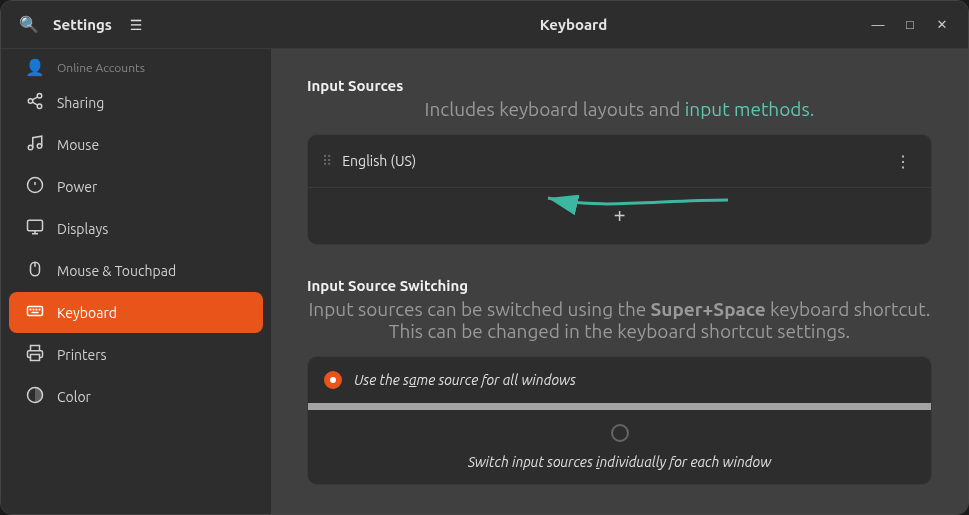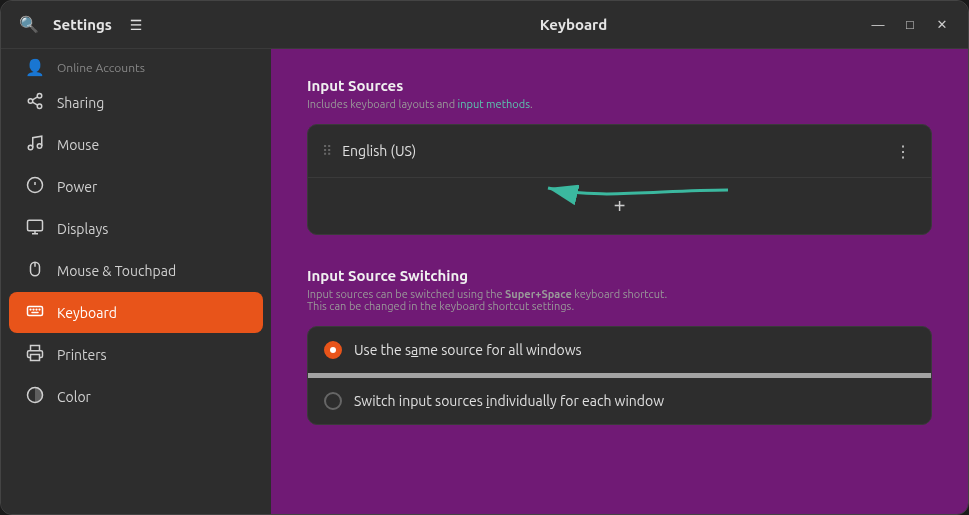--- a/index.html
+++ b/index.html
@@ -142,41 +142,42 @@
     .sidebar-icon {
       font-size: 16px;
       width: 20px;
       text-align: center;
       flex-shrink: 0;
     }
 
     
     .content-panel {
       flex: 1;
-      background: #701a75;
+      background: #404040;
       overflow-y: auto;
       padding: 28px 36px;
     }
 
     
     .section {
       margin-bottom: 32px;
     }
 
     .section-title {
       font-size: 15px;
       font-weight: 600;
       color: #f0f0f0;
       margin-bottom: 4px;
     }
 
     .section-subtitle {
-      font-size: 11px;
+      font-size: 19px;
       color: #999;
       margin-bottom: 14px;
+      text-align: center;
     }
 
     .section-subtitle a {
       color: #5bc8af;
       text-decoration: none;
     }
 
     
     .input-sources-box {
       background: #2d2d2d;
@@ -248,24 +249,26 @@
       border-radius: 10px;
       border: 1px solid #3a3a3a;
       overflow: hidden;
     }
 
     .radio-row {
       display: flex;
       align-items: center;
       gap: 12px;
       padding: 14px 16px;
+      font-style: italic;
     }
 
     .radio-row + .radio-row {
-      border-top: 5px solid #a3a3a3;
+      border-top: 7px solid #a3a3a3;
+      flex-direction: column;
     }
 
     .radio-dot {
       width: 18px;
       height: 18px;
       border-radius: 50%;
       border: 2px solid #666;
       display: flex;
       align-items: center;
       justify-content: center;

